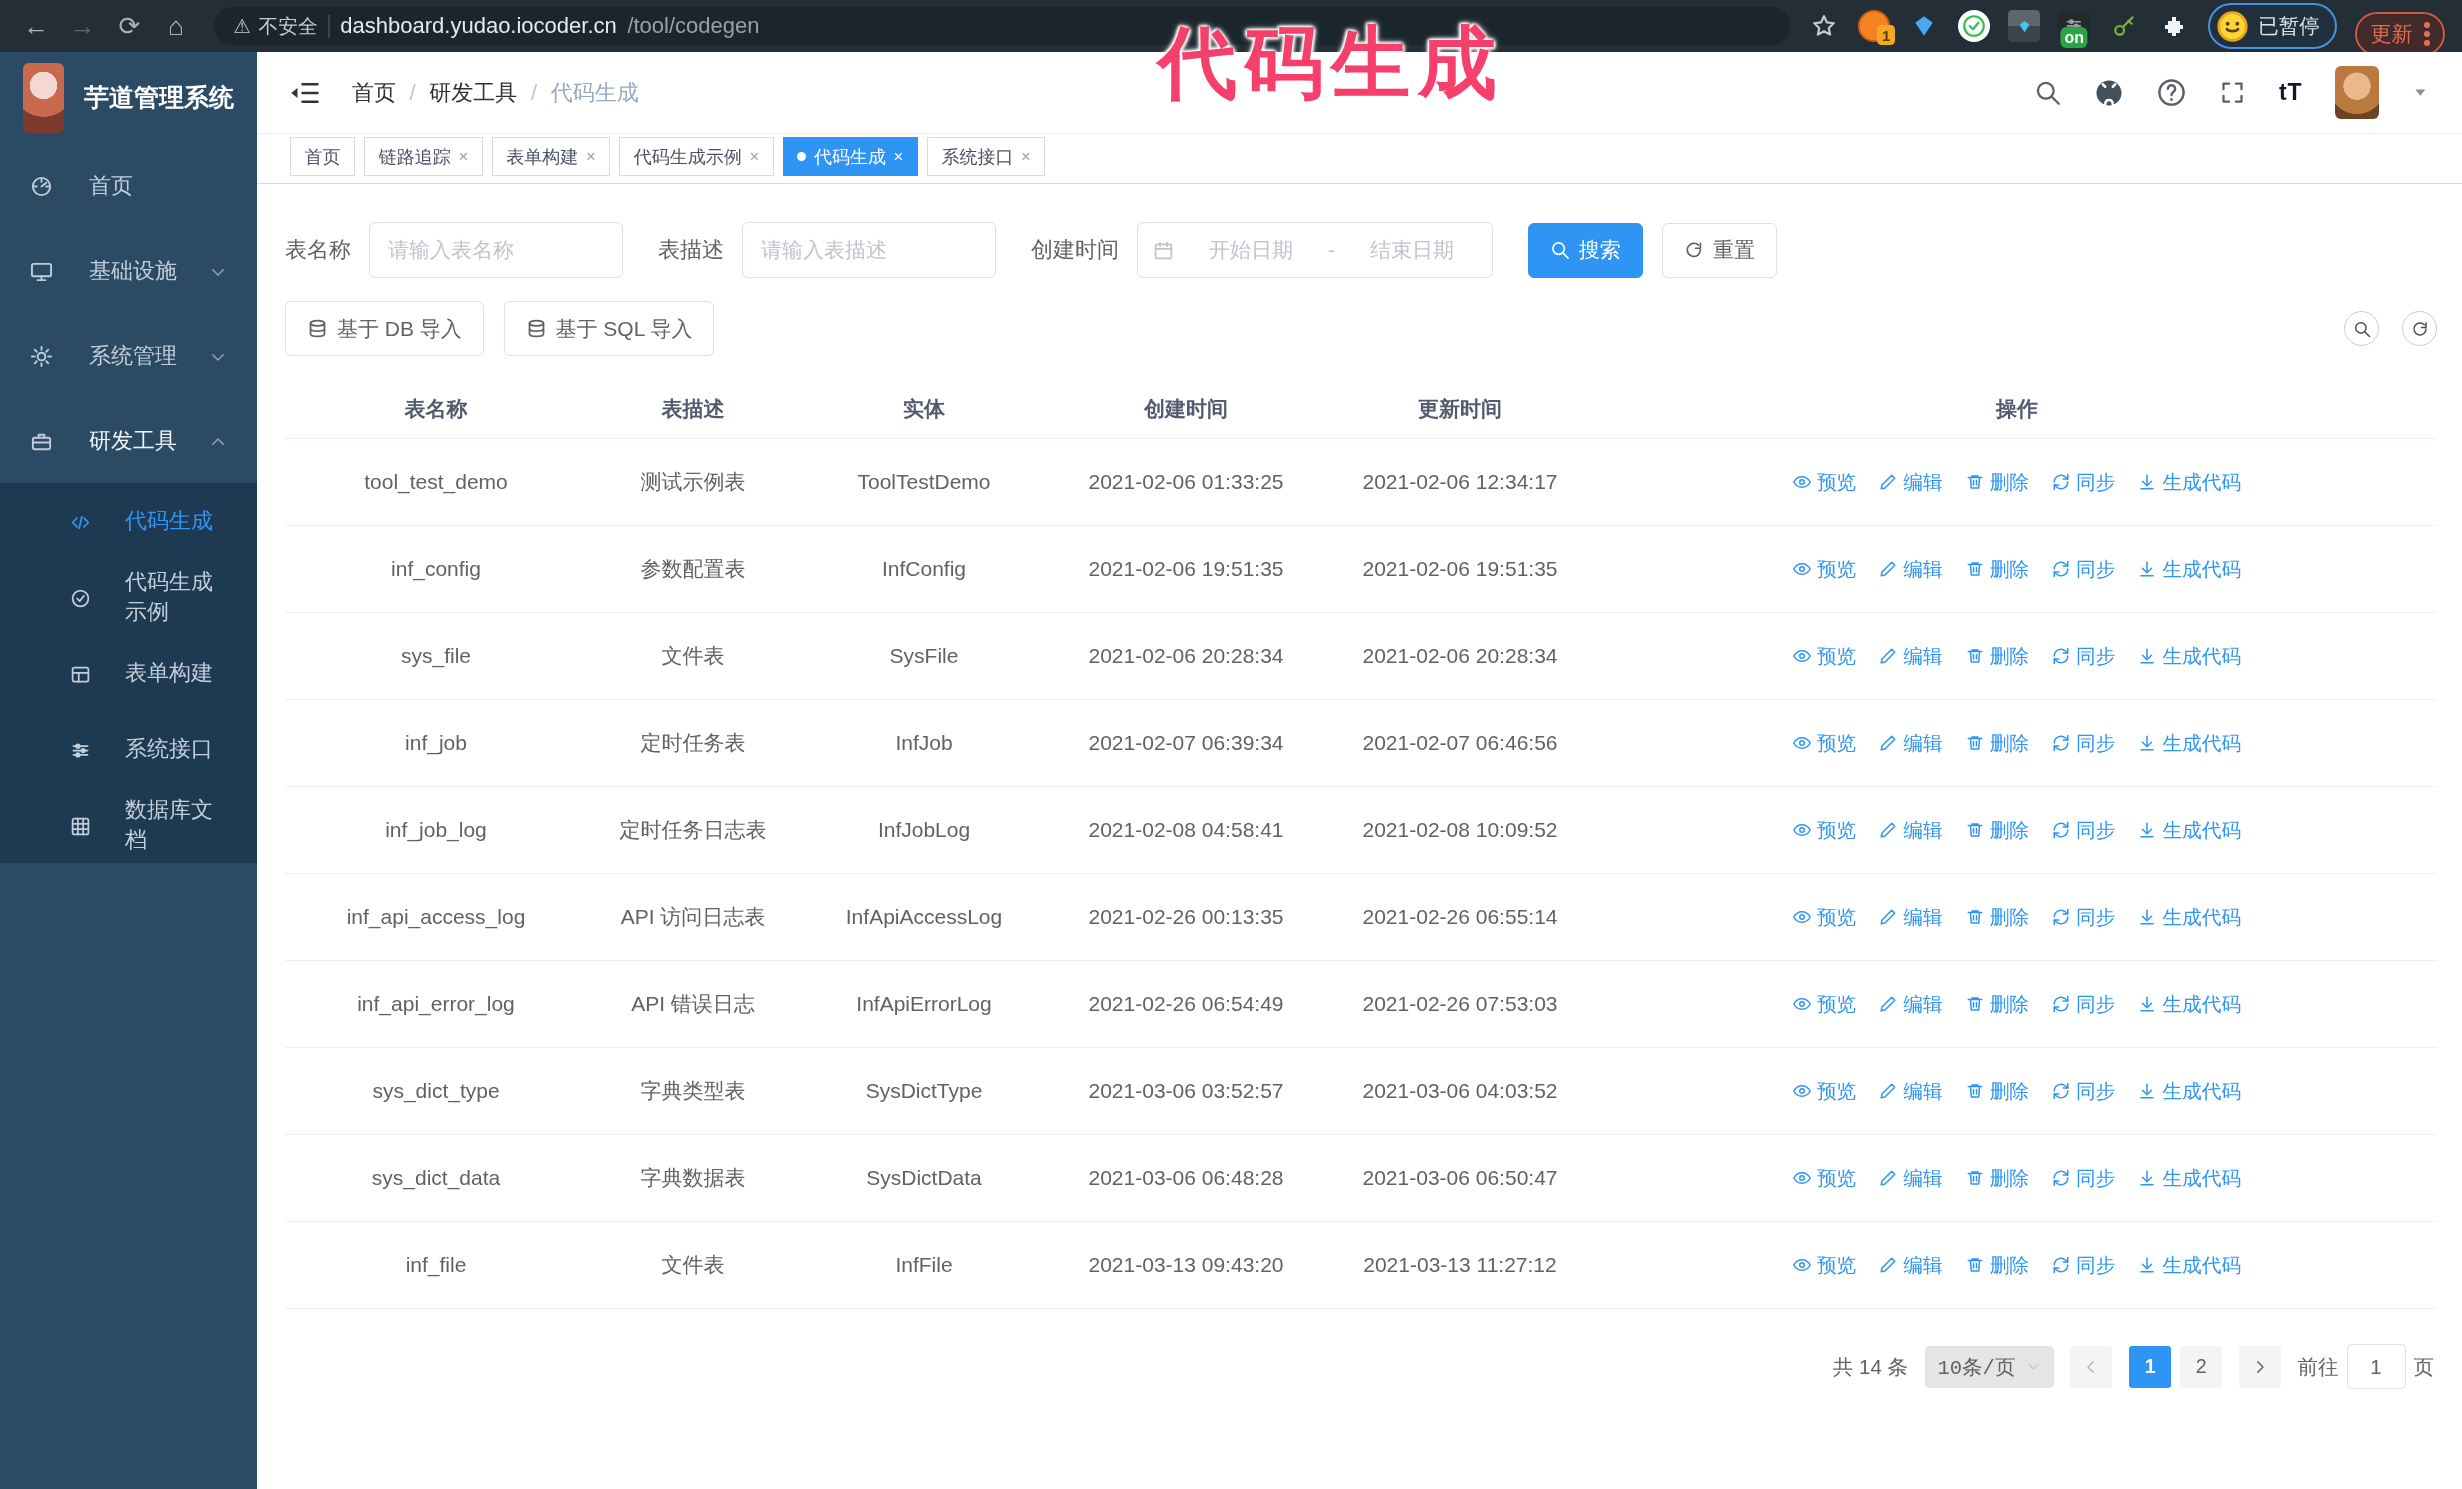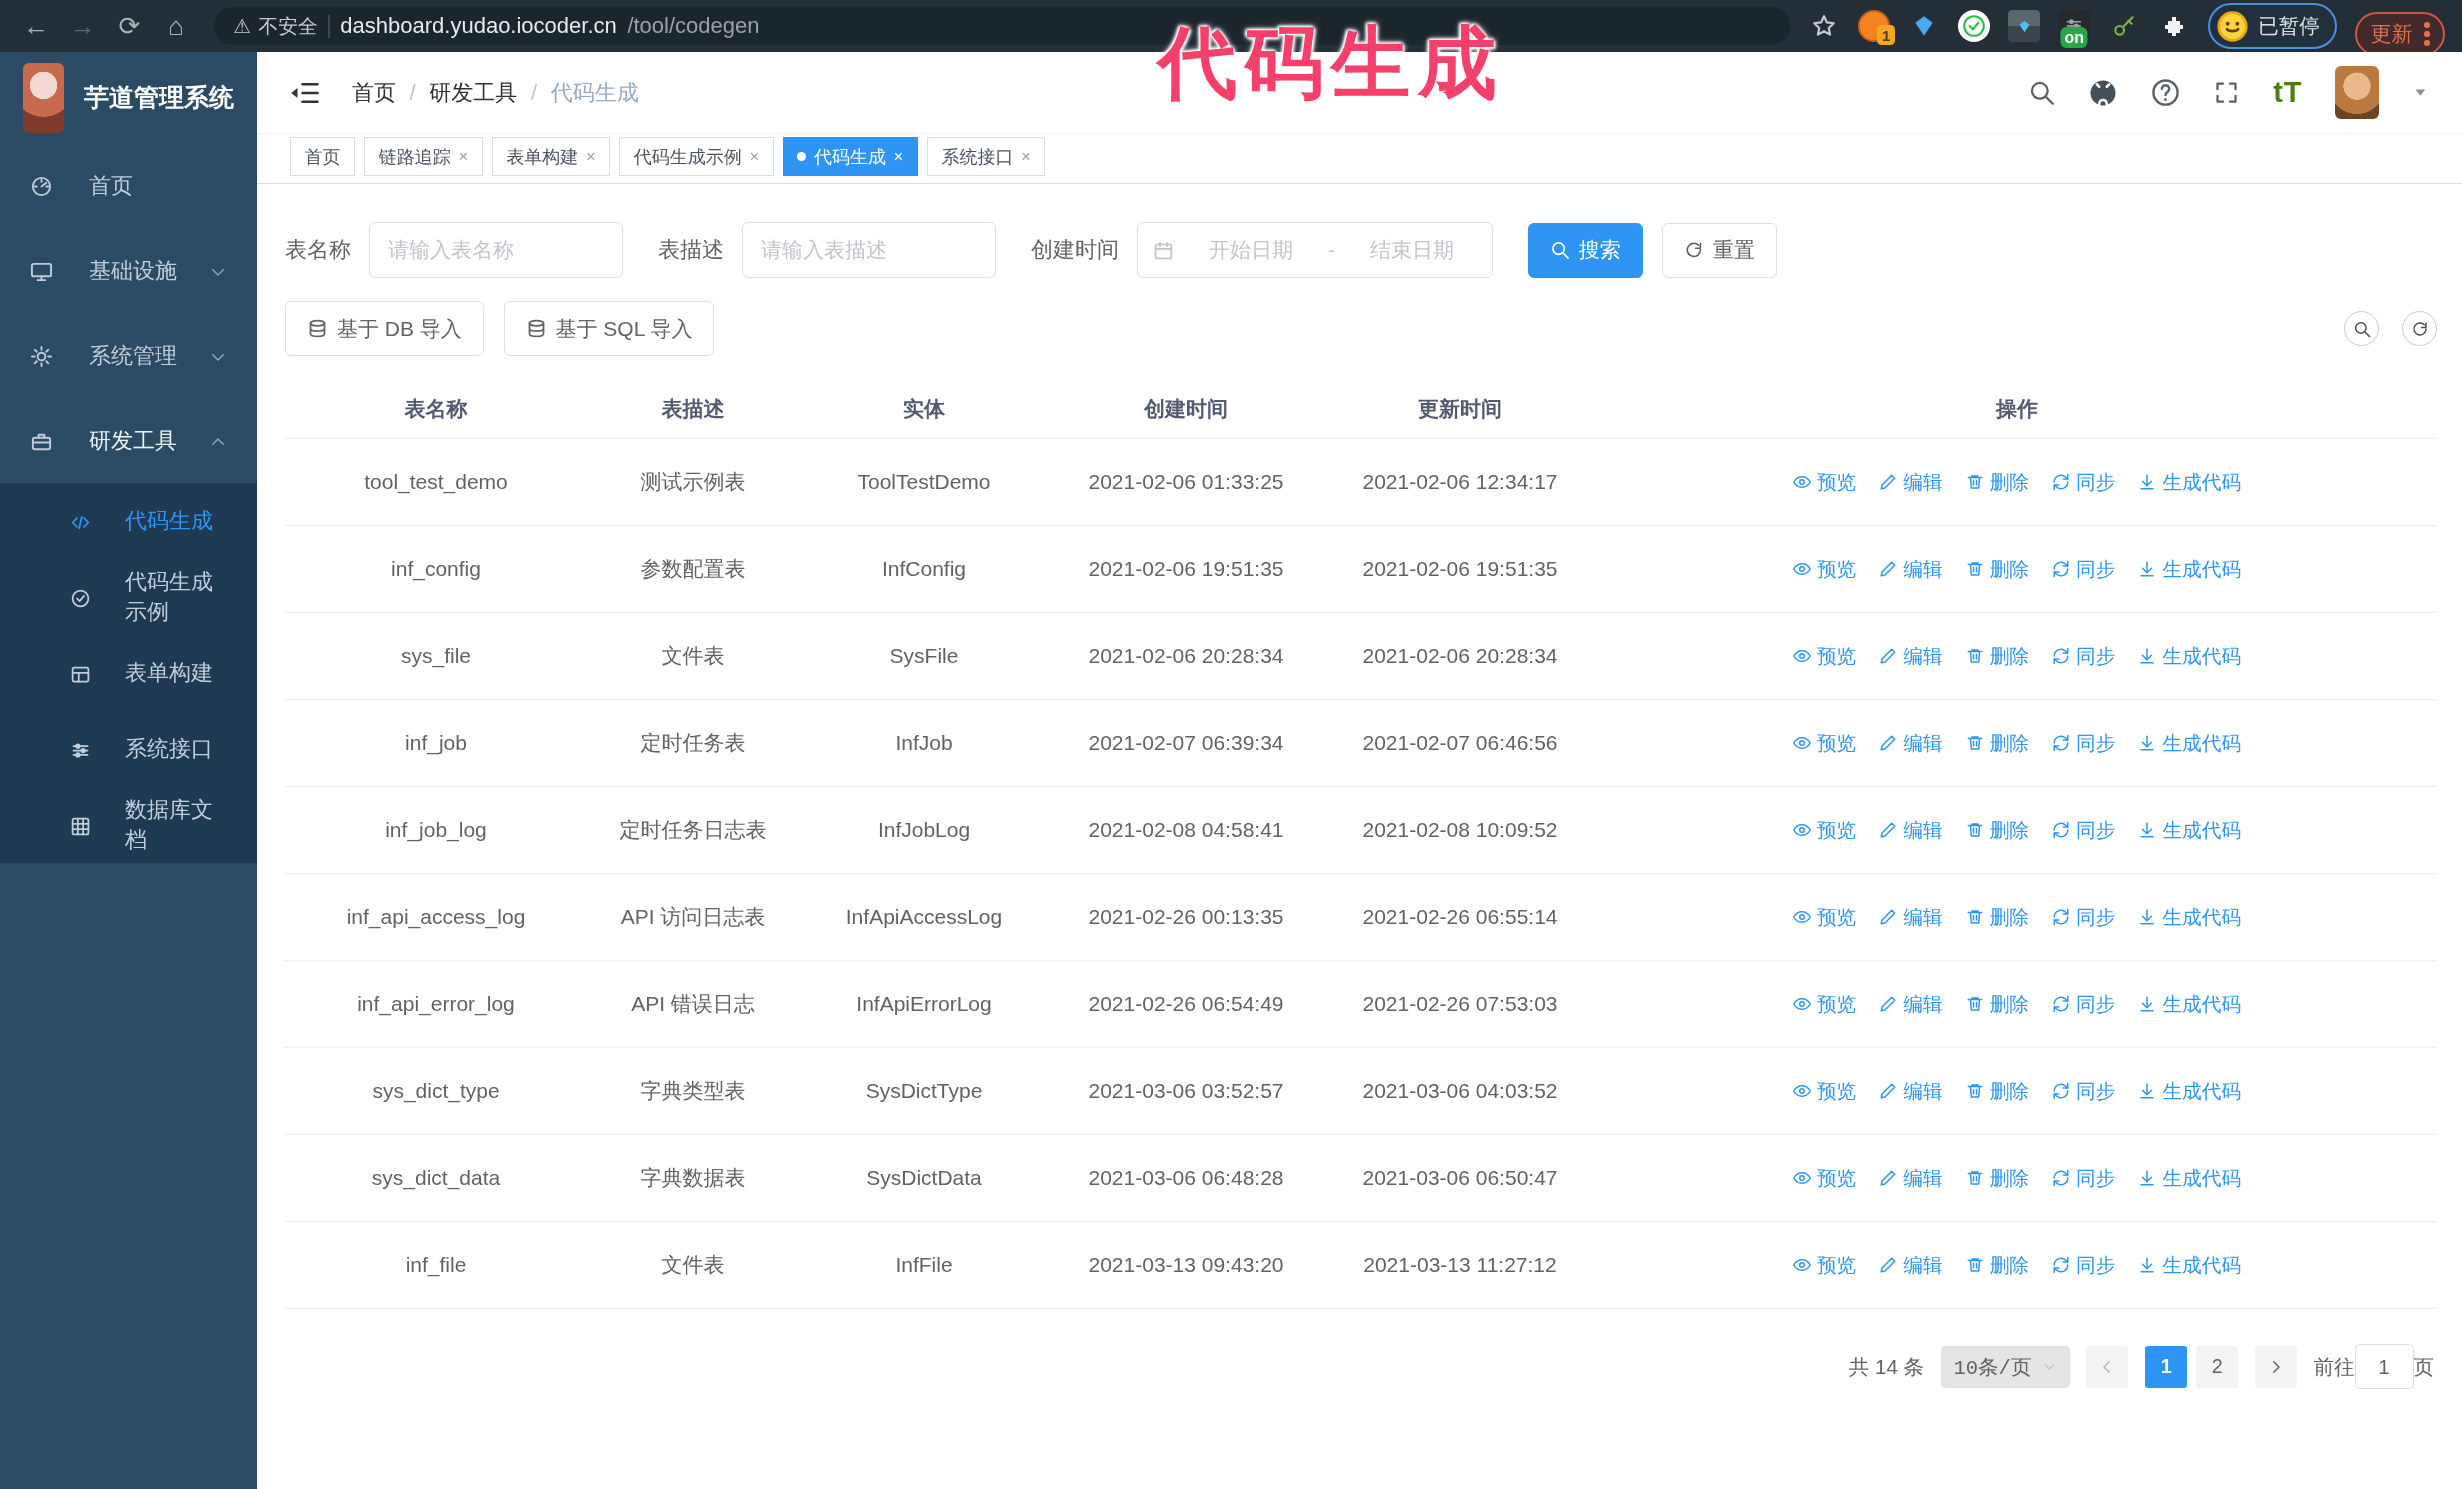--- a/index.html
+++ b/index.html
@@ -45,21 +45,21 @@
 
   .main { flex:1; display:flex; flex-direction:column; min-width:0; }
   .navbar { height:82px; background:#fff; border-bottom:1.5px solid #eef0f4; display:flex; align-items:center; padding:0 33px; }
   .hamb { color:#333; margin-right:32px; cursor:pointer; }
   .crumb { display:flex; align-items:center; gap:13.6px; font-size:22px; }
   .crumb .c1 { color:#303133; }
   .crumb .sep { color:#c0c4cc; }
   .crumb .last { color:#97a8be; }
   .nav-right { margin-left:auto; display:flex; align-items:center; gap:33px; color:#5a5e66; }
   .nicon { cursor:pointer; display:flex; align-items:center; }
-  .tsize { font-size:29px; color:#4d7c0f; font-weight:bold; letter-spacing:0.8px; }
+  .tsize { font-size:23px; color:#0f172a; font-weight:bold; letter-spacing:0.8px; }
   .avatar { width:44px; height:53px; border-radius:6px; background:
       radial-gradient(circle at 50% 38%, #e9b98c 0 34%, #b9793f 35% 70%, #6d4423 71% 100%); }
   .caret { color:#8a9096; }
 
   .tagsbar { height:50px; background:#fff; border-bottom:1.5px solid #d8dce5; display:flex; align-items:flex-start; padding:3px 0 0 33px; gap:9px; }
   .tag { display:inline-flex; align-items:center; height:39px; padding:0 13.6px; border:1.5px solid #d8dce5; background:#fff; color:#495060; font-size:18px; cursor:pointer; gap:7.6px; }
   .tag .dot { width:9px; height:9px; border-radius:50%; background:#fff; display:none; }
   .tag .x { font-size:16.7px; color:#9aa2ad; }
   .tag.active { background:#2f95f4; border-color:#2f95f4; color:#fff; }
   .tag.active .dot { display:inline-block; }
@@ -91,21 +91,21 @@
   .grid col.c-created { width:274px; } .grid col.c-updated { width:274px; }
   .actions { display:flex; justify-content:center; align-items:center; gap:23px; white-space:nowrap; }
   .alink { color:#2f95f4; font-size:19.7px; display:inline-flex; align-items:center; gap:6px; cursor:pointer; }
 
   
   .pager { margin:35px 3px 0 0; display:flex; justify-content:flex-end; align-items:center; gap:16.7px; font-size:20.5px; color:#606266; }
   .psel { width:129px; height:42px; border:1.5px solid #dcdfe6; border-radius:4.5px; display:flex; align-items:center; justify-content:center; gap:10.6px; color:#606266; cursor:pointer; background:#e5e5e5;font-family:Liberation Mono, monospace; }
   .pbox { min-width:42px; height:42px; padding:0 6px; background:#f4f4f5; border-radius:3px; display:flex; align-items:center; justify-content:center; color:#606266; cursor:pointer; font-size:19.7px; }
   .pbox.arrow { color:#b6bac1; }
   .pbox.active { background:#2f95f4; color:#fff; font-weight:bold; }
-  .goto { display:flex; align-items:center; gap:0; }
+  .goto { display:flex; align-items:center; gap:8px; }
   .goto input { width:59px; height:45px; border:1.5px solid #dcdfe6; border-radius:4.5px; text-align:center; font-size:20.5px; color:#606266; font-family:inherit; }
 
   
   .annotation { position:absolute; left:1158px; top:10.6px; font-size:79px; font-weight:bold; letter-spacing:7.6px; color:#f4406a; z-index:50;
      text-shadow:0 0 2.3px #fff,0 0 4.5px #fff,0 0 7.6px #fff,1.5px 1.5px 3px #fff,-1.5px -1.5px 3px #fff; pointer-events:none; }
 </style>
 </head>
 <body>
 
 <svg width="0" height="0" style="position:absolute">

